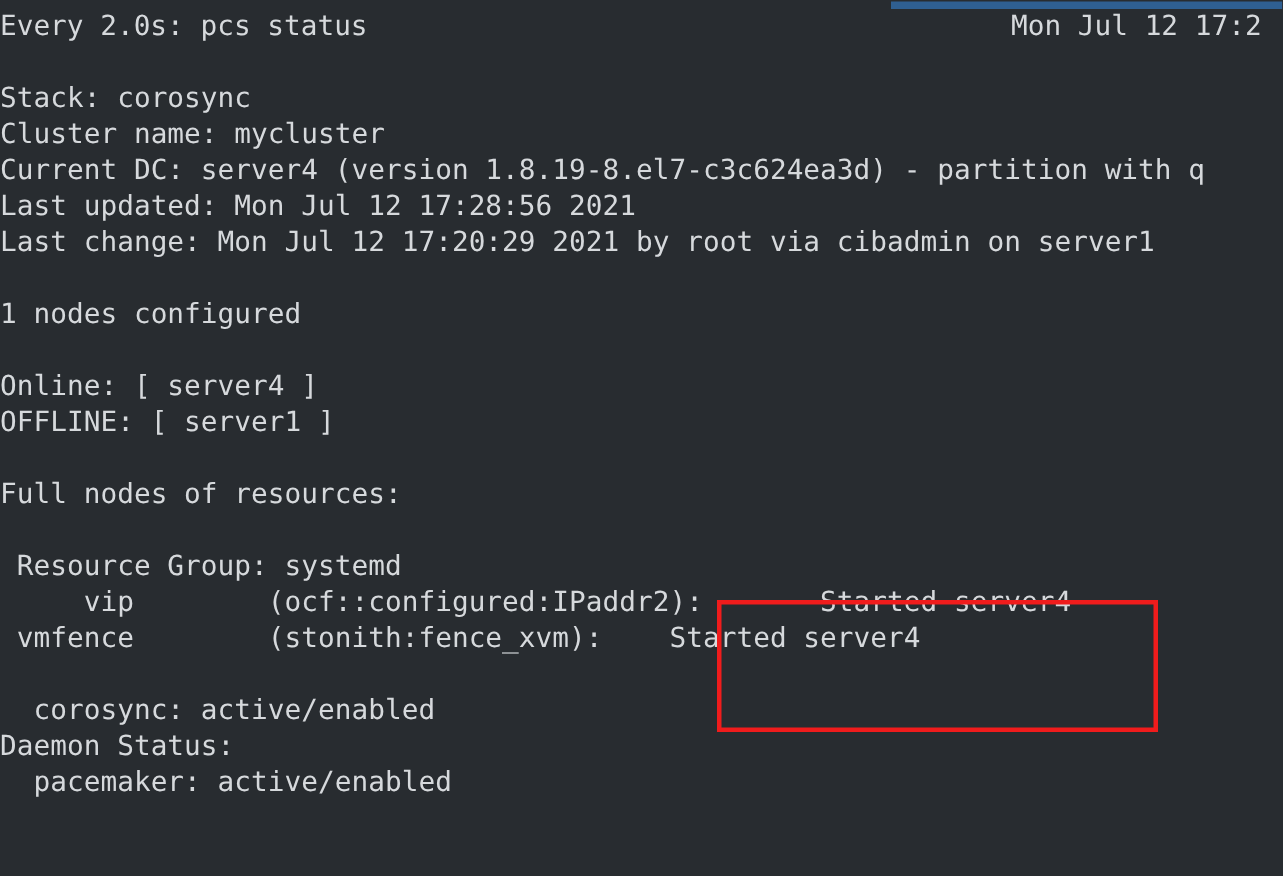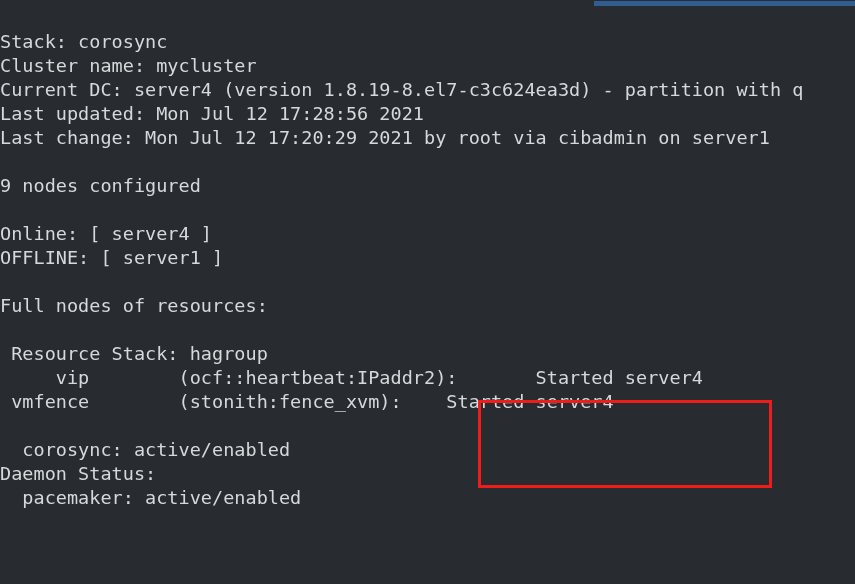--- a/index.html
+++ b/index.html
@@ -88,53 +88,57 @@
 <body>
 
 <div id="terminal">
 
   <div class="top-bar">
     <div class="top-bar-progress"></div>
   </div>
 
   <div class="screen">
 
+    <div class="watch-header">
+      <span class="wh-left">Every 2.0s: pcs status</span>
+      <span class="wh-right">Mon Jul 12 17:2</span>
+    </div>
 
     <div class="line"><span class="txt"></span></div>
 
     <div class="line"><span class="txt">Stack: corosync</span></div>
 
     <div class="line"><span class="txt">Cluster name: mycluster</span></div>
 
     <div class="line"><span class="txt">Current DC: server4 (version 1.8.19-8.el7-c3c624ea3d) - partition with q</span></div>
 
     <div class="line"><span class="txt">Last updated: Mon Jul 12 17:28:56 2021</span></div>
 
     <div class="line"><span class="txt">Last change: Mon Jul 12 17:20:29 2021 by root via cibadmin on server1</span></div>
 
     <div class="line"><span class="txt"></span></div>
 
-    <div class="line"><span class="txt">9 nodes configured</span></div>
+    <div class="line"><span class="txt">1 nodes configured</span></div>
 
 
     <div class="line"><span class="txt"></span></div>
 
     <div class="line"><span class="txt">Online: [ server4 ]</span></div>
 
     <div class="line"><span class="txt">OFFLINE: [ server1 ]</span></div>
 
     <div class="line"><span class="txt"></span></div>
 
     <div class="line"><span class="txt">Full nodes of resources:</span></div>
 
     <div class="line"><span class="txt"></span></div>
 
-    <div class="line"><span class="txt"> Resource Stack: hagroup</span></div>
+    <div class="line"><span class="txt"> Resource Group: systemd</span></div>
 
-    <div class="line"><span class="txt">     vip        (ocf::heartbeat:IPaddr2):       Started server4</span></div>
+    <div class="line"><span class="txt">     vip        (ocf::configured:IPaddr2):       Started server4</span></div>
 
 
     <div class="line"><span class="txt"> vmfence        (stonith:fence_xvm):    Started server4</span></div>
 
     <div class="line"><span class="txt"></span></div>
 
     <div class="line"><span class="txt">  corosync: active/enabled</span></div>
 
     <div class="line"><span class="txt">Daemon Status:</span></div>
 

